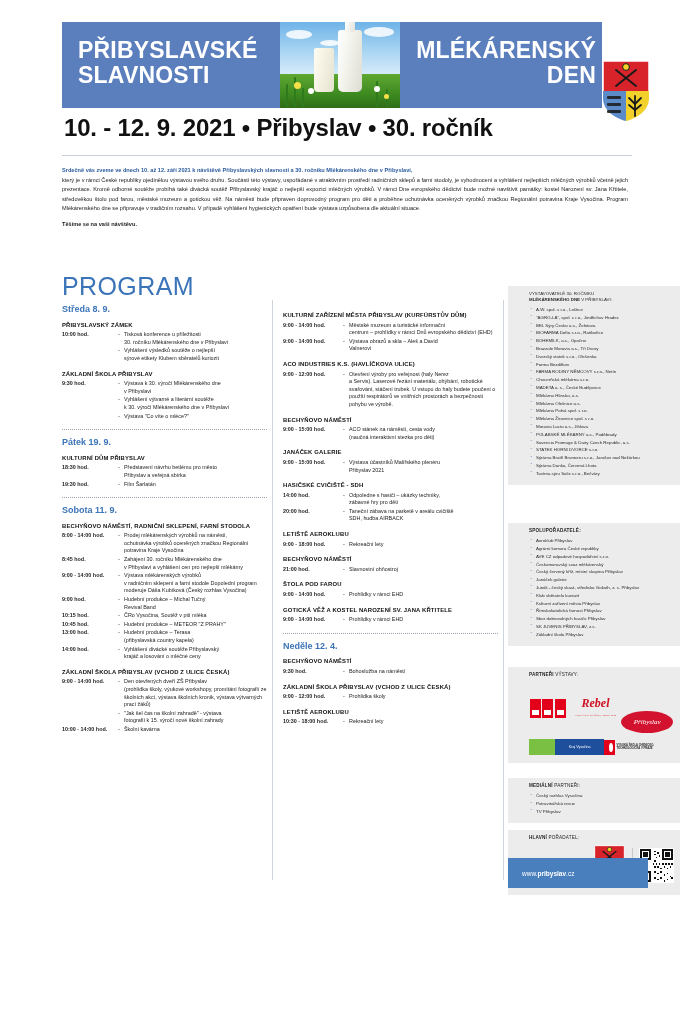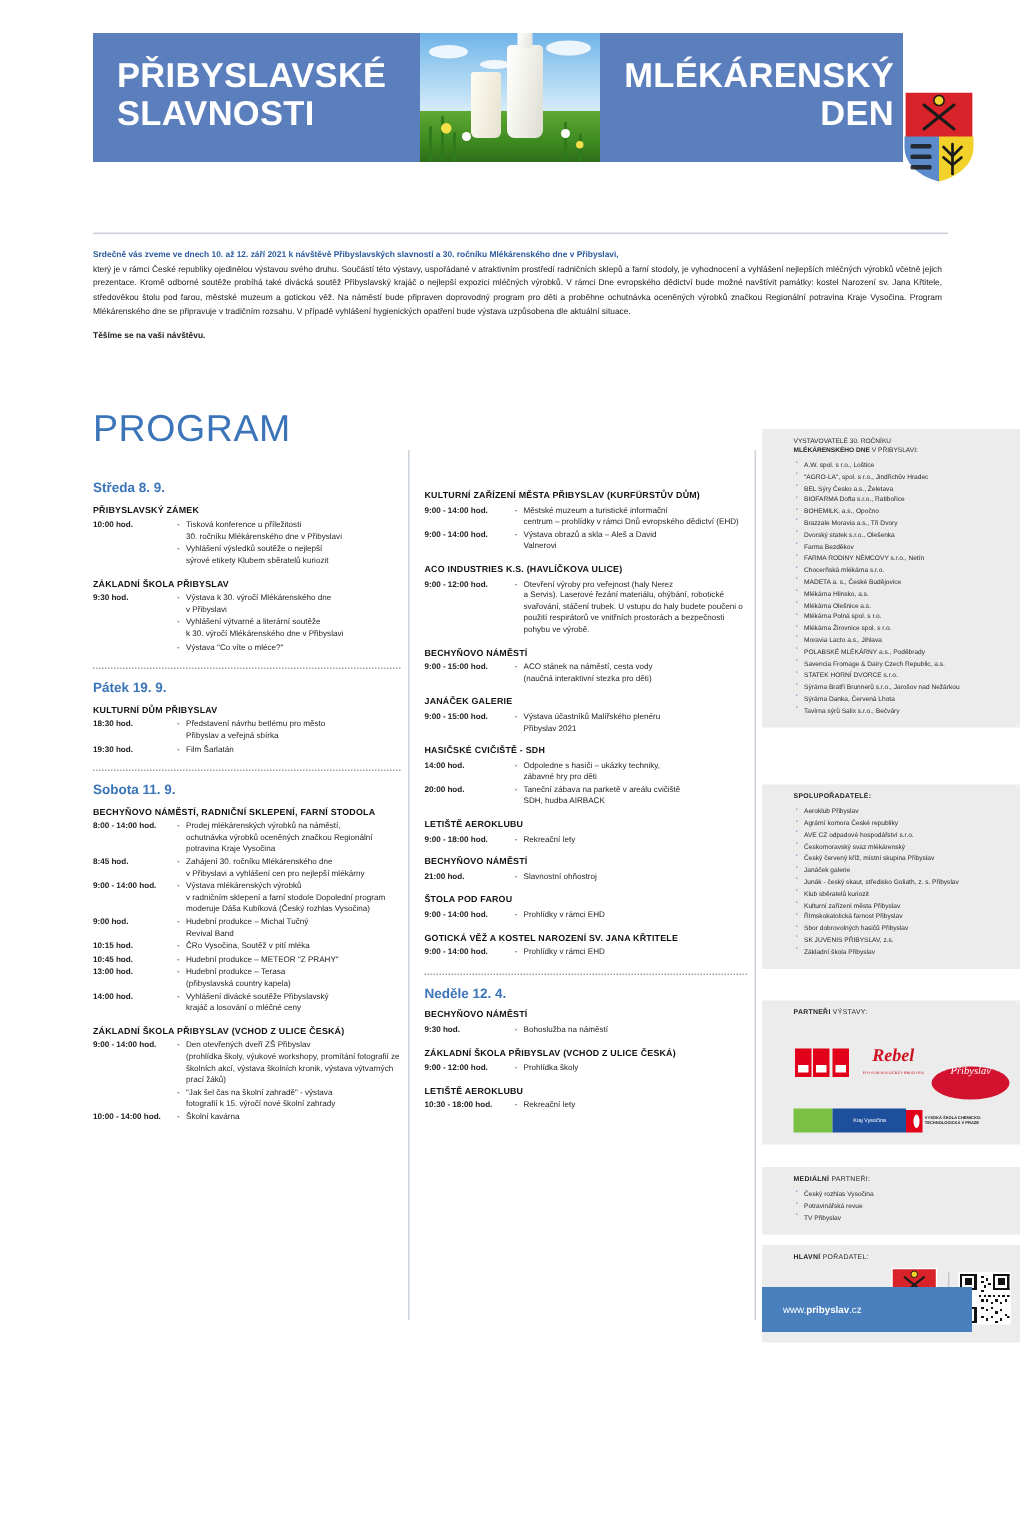--- a/index.html
+++ b/index.html
@@ -45,21 +45,21 @@
      text-align:justify;color:#222;}
   .intro .lead{color:#2a5b9e;font-weight:bold;display:block;margin-bottom:1px;}
   .intro p{margin:0;}
   .intro .bold{font-weight:bold;display:block;margin-top:7px;}
 
   
   .program-title{position:absolute;left:62px;top:272px;font-size:25px;color:#3b74b8;
      font-weight:normal;letter-spacing:.4px;}
 
   
-  .col{position:absolute;top:304px;font-size:5.4px;line-height:7.6px;color:#1d1d1d;margin-top:16px;}
+  .col{position:absolute;top:304px;font-size:5.4px;line-height:7.6px;color:#1d1d1d;}
   .col-left{left:62px;width:205px;}
   .col-mid{left:283px;width:215px;}
   .vline{position:absolute;top:300px;width:1px;height:580px;background:#ced4dc;}
   .vline-1{left:272px;}
   .vline-2{left:503px;}
 
   .day{color:#3b74b8;font-weight:bold;font-size:9px;margin:0 0 7px 0;}
   .day.first{margin-top:2px;}
   .venue{font-weight:bold;font-size:5.9px;letter-spacing:.15px;margin:8px 0 2px 0;
      text-transform:uppercase;color:#111;}
@@ -86,21 +86,21 @@
 
   
   .logo-row{display:flex;align-items:center;justify-content:space-around;margin:6px 0 4px 0;}
   .logo-aco{width:40px;height:19px;display:flex;}
   .logo-aco i{display:block;width:11px;height:19px;background:#e2001a;margin-right:1.5px;position:relative;}
   .logo-aco i:after{content:"";position:absolute;left:2px;bottom:3px;width:7px;height:5px;background:#fff;}
   .logo-rebel{width:48px;text-align:center;color:#cf1020;font-family:"Liberation Serif",serif;
       font-style:italic;font-weight:bold;font-size:12px;line-height:12px;}
   .logo-rebel span{display:block;font-style:normal;font-weight:normal;font-size:2.6px;color:#cf1020;margin-top:1px;}
   .logo-pribyslav{width:52px;height:22px;border-radius:50%/50%;background:#d2122e;
-      display:flex;justify-content:center;color:#fff;
+      display:flex;align-items:center;justify-content:center;color:#fff;
       font-family:"Liberation Serif",serif;font-style:italic;font-size:7px;margin-top:27px;}
   .logo-row2{display:flex;align-items:center;justify-content:space-around;margin:6px 0 2px 0;}
   .logo-kraj{display:flex;width:78px;height:16px;}
   .logo-kraj .g{flex:0 0 26px;background:#7ac143;}
   .logo-kraj .b{flex:1;background:#1d4f9c;color:#fff;font-size:3.6px;display:flex;
       align-items:center;justify-content:center;}
   .logo-vscht{display:flex;align-items:center;gap:2px;width:72px;}
   .logo-vscht .mark{width:13px;height:15px;background:#e2001a;position:relative;}
   .logo-vscht .mark:after{content:"";position:absolute;left:5px;top:3px;width:4px;height:9px;
       border-radius:50%;background:#fff;}
@@ -135,20 +135,21 @@
       <div class="bottle"></div>
       <div class="glass"></div>
       <div class="flower" style="left:14px;top:60px;width:7px;height:7px;background:#f7e14a;"></div>
       <div class="flower" style="left:28px;top:66px;width:6px;height:6px;background:#ffffff;"></div>
       <div class="flower" style="left:94px;top:64px;width:6px;height:6px;background:#ffffff;"></div>
       <div class="flower" style="left:104px;top:72px;width:5px;height:5px;background:#f7e14a;"></div>
     </div>
 
     <div class="hdr-title hdr-right">MLÉKÁRENSKÝ DEN</div>
     <div class="hdr-title hdr-left">PŘIBYSLAVSKÉ SLAVNOSTI</div>
+    <div class="hdr-date">10. - 12. 9. 2021 • Přibyslav • 30. ročník</div>
 
     <svg class="crest" viewBox="0 0 48 62">
       <path d="M1,1 H47 V38 C47,50 36,58 24,61 C12,58 1,50 1,38 Z" fill="#d8232a" stroke="#ffffff" stroke-width="1.5"></path>
       <path d="M1,31 H24 V61 C12,58 1,50 1,38 Z" fill="#5b8bc9"></path>
       <path d="M24,31 H47 V38 C47,50 36,58 24,61 Z" fill="#f2d22a"></path>
       <g stroke="#1a1a1a" stroke-width="2" stroke-linecap="round">
         <line x1="14" y1="10" x2="34" y2="26"></line>
         <line x1="34" y1="10" x2="14" y2="26"></line>
       </g>
       <circle cx="24" cy="7" r="3.4" fill="#f2d22a" stroke="#1a1a1a" stroke-width="1"></circle>

